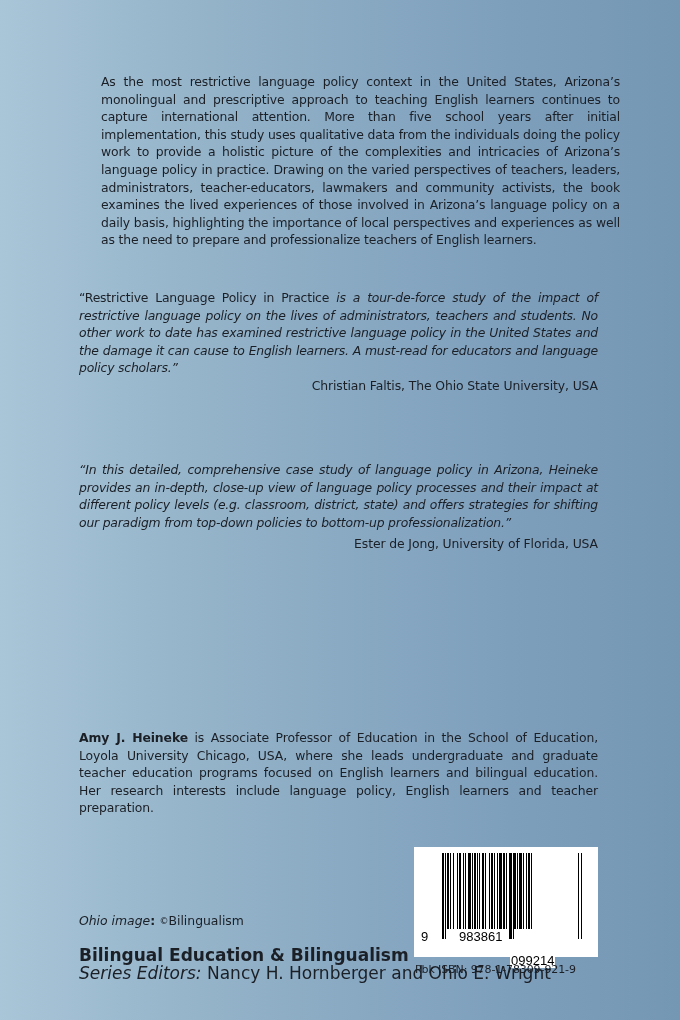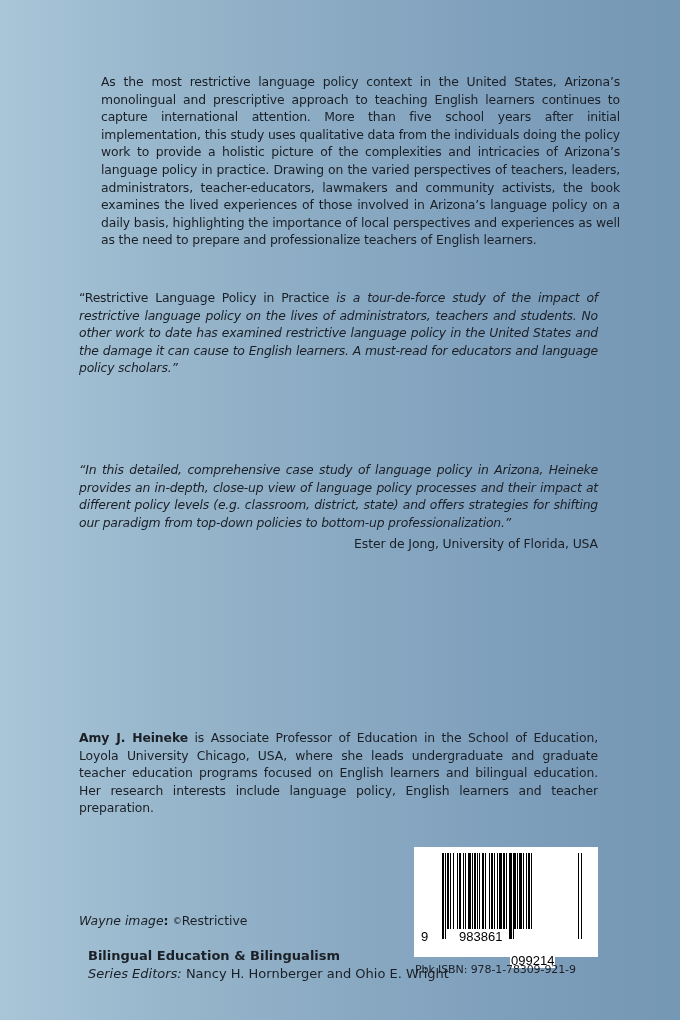--- a/index.html
+++ b/index.html
@@ -15,54 +15,55 @@
   .quote1 { top: 289px; }
   .quote2 { top: 427px; margin-top: 34px; }
   .quote-text { font-style: italic; text-align: justify; letter-spacing: -0.2px; }
   .quote-text .upright { font-style: normal; margin-top: 15px; }
   .attrib { text-align: right; letter-spacing: -0.1px; }
   .bio { top: 729px; letter-spacing: -0.1px; }
   .bio b { font-weight: bold; }
   .cover { position: absolute; left: 79px; top: 913px; font-size: 12.4px; }
   .cover i { font-style: italic; }
   .cover .copy { font-size: 9px; vertical-align: 1px; }
-  .series { position: absolute; left: 88px; top: 947px; font-size: 13px; line-height: 17.6px; }
+  .series { position: absolute; left: 79px; top: 947px; font-size: 17px; line-height: 17.6px; }
   .series .title { font-weight: bold; }
   .series i { font-style: italic; }
   .barcode-box {
     position: absolute; left: 414px; top: 847px; width: 184px; height: 110px;
     background: #ffffff;
   }
   .bars { position: absolute; left: 28px; top: 6px; width: 140px; height: 86px; }
   .bar { position: absolute; top: 0; background: #000; }
   .digits { position: absolute; top: 82px; font-family: "Liberation Sans", sans-serif; font-size: 13px; color: #000; background: #fff; padding: 0 1px; }
   .isbn { position: absolute; left: 415px; top: 963px; font-size: 11px; letter-spacing: -0.1px; color: #1b1f26; }
 </style>
 </head>
 <body>
 
 <div class="block blurb justify">
   <span>As the most restrictive language policy context in the United States, Arizona’s monolingual and prescriptive approach to teaching English learners continues to capture international attention. More than five school years after initial implementation, this study uses qualitative data from the individuals doing the policy work to provide a holistic picture of the complexities and intricacies of Arizona’s language policy in practice. Drawing on the varied perspectives of teachers, leaders, administrators, teacher-educators, lawmakers and community activists, the book examines the lived experiences of those involved in Arizona’s language policy on a daily basis, highlighting the importance of local perspectives and experiences as well as the need to prepare and professionalize teachers of English learners.</span>
 </div>
 
 <div class="block quote1">
   <div class="quote-text"><span class="upright">“Restrictive Language Policy in Practice</span><span> is a tour-de-force study of the impact of restrictive language policy on the lives of administrators, teachers and students. No other work to date has examined restrictive language policy in the United States and the damage it can cause to English learners. A must-read for educators and language policy scholars.”</span></div>
+  <div class="attrib">Christian Faltis, The Ohio State University, USA</div>
 </div>
 
 <div class="block quote2">
   <div class="quote-text">“In this detailed, comprehensive case study of language policy in Arizona, Heineke provides an in-depth, close-up view of language policy processes and their impact at different policy levels (e.g. classroom, district, state) and offers strategies for shifting our paradigm from top-down policies to bottom-up professionalization.”</div>
   <div class="attrib" style="margin-top:4px">Ester de Jong, University of Florida, USA</div>
 </div>
 
 <div class="block bio justify">
   <b>Amy J. Heineke</b><span> is Associate Professor of Education in the School of Education, Loyola University Chicago, USA, where she leads undergraduate and graduate teacher education programs focused on English learners and bilingual education. Her research interests include language policy, English learners and teacher preparation.</span>
 </div>
 
 <div class="cover">
-  <i>Wayne image</i><b>: </b><span class="copy">©</span><span>Restrictive</span>
+  <i>Ohio image</i><b>: </b><span class="copy">©</span><span>Bilingualism</span>
 </div>
 
 <div class="series">
   <div class="title">Bilingual Education &amp; Bilingualism</div>
   <div><i>Series Editors:</i><span> Nancy H. Hornberger and Ohio E. Wright</span></div>
 </div>
 
 <div class="barcode-box">
   <div class="bars" id="bars">
       <div class="bar" style="left: 0px; width: 2px; height: 86px;"></div>

